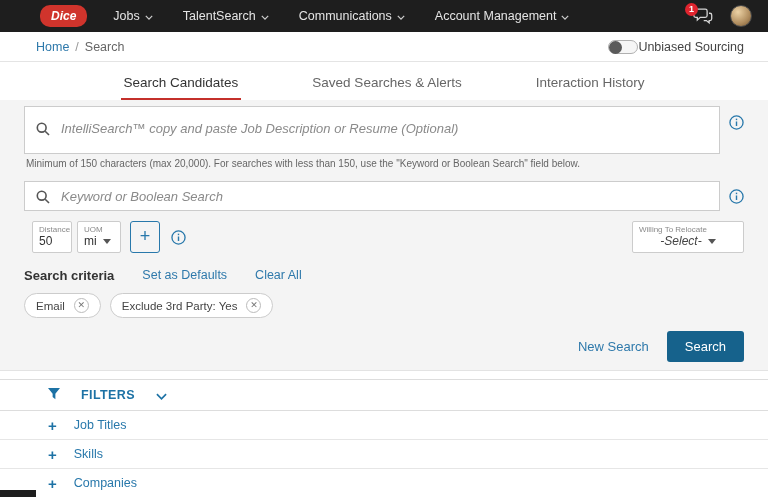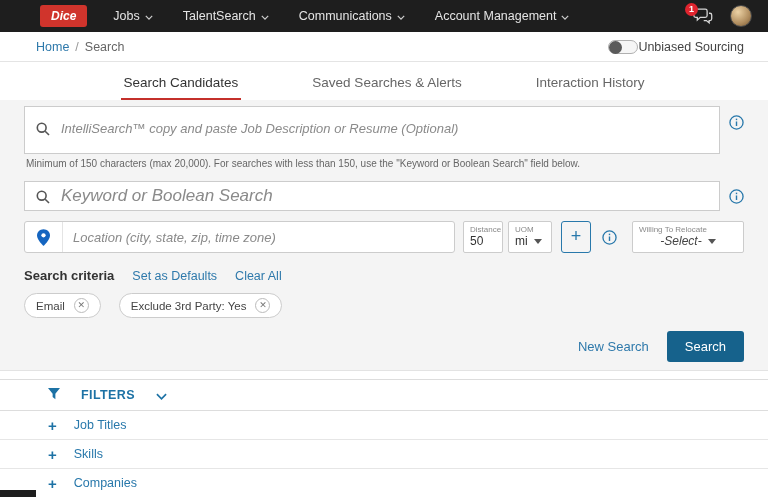--- a/index.html
+++ b/index.html
@@ -4,21 +4,21 @@
 <style>
   * { box-sizing: border-box; }
   html,body { margin:0; padding:0; }
   body {
     width:768px; height:497px; overflow:hidden; position:relative;
     font-family:"Liberation Sans", sans-serif; background:#fff; color:#333;
   }
   
   .topnav { height:32px; background:#1e1e1e; display:flex; align-items:center; padding:0 16px 0 40px; }
   .logo { background:#d0342c; color:#fff; font-weight:bold; font-style:italic; font-size:12px;
-          padding:4px 11px; border-radius:3px; margin-right:26px; cursor:pointer; }
+          padding:4px 11px; border-radius:10px; margin-right:26px; cursor:pointer; }
   .nav-item { color:#e4e4e4; font-size:12.5px; margin-right:30px; display:flex; align-items:center; gap:5px; cursor:pointer; white-space:nowrap; }
   .topnav-right { margin-left:auto; display:flex; align-items:center; gap:14px; }
   .notif { position:relative; width:24px; height:18px; cursor:pointer; }
   .badge { position:absolute; top:-4px; left:-7px; background:#e0242e; color:#fff; font-size:9px;
            width:13px; height:13px; border-radius:50%; text-align:center; line-height:13px; font-weight:bold; }
   .avatar { width:22px; height:22px; border-radius:50%;
             background:radial-gradient(circle at 35% 30%, #ecd2a5, #b08d5f 60%, #74552f); border:1px solid #4a4a4a; cursor:pointer; }
   .username { color:#e4e4e4; font-size:12.5px; display:flex; align-items:center; gap:5px; cursor:pointer; }
   
   .crumb-bar { height:30px; border-bottom:1px solid #e4e4e4; display:flex; align-items:center;
@@ -37,21 +37,21 @@
   
   .search-section { background:#f4f4f4; border-bottom:1px solid #e3e3e3; padding:6px 24px 8px; }
   .row { display:flex; align-items:flex-start; }
   .input-wrap { flex:1; position:relative; background:#fff; border:1px solid #ccc; border-radius:0; }
   .input-wrap svg.mag { position:absolute; left:11px; }
   .ta-wrap svg.mag { top:15px; }
   .kw-wrap  svg.mag { top:8px; }
   textarea.intelli { display:block; width:100%; height:46px; border:none; outline:none; resize:none; background:transparent;
           padding:14px 10px 0 36px; font-family:"Liberation Sans",sans-serif; font-size:13px; color:#333; }
   input.plain { display:block; width:100%; height:28px; border:none; outline:none; background:transparent;
-          padding:0 10px 0 36px; font-family:"Liberation Sans",sans-serif; font-size:17px; color:#333; }
+          padding:0 10px 0 36px; font-family:"Liberation Sans",sans-serif; font-size:13px; color:#333; }
   ::placeholder { color:#8a8a8a; font-style:italic; opacity:1; }
   .info { margin-left:9px; cursor:pointer; flex:none; line-height:0; }
   .ta-info { margin-top:9px; }
   .kw-info { margin-top:8px; }
   .help { font-size:10px; color:#666; margin:4px 0 0 2px; }
   .kw-row { margin-top:12px; }
   .loc-row { margin-top:10px; align-items:stretch; height:32px; }
   .loc-group { display:flex; width:431px; background:#fff; border:1px solid #ccc; border-radius:3px; }
   .pin-box { width:38px; display:flex; align-items:center; justify-content:center; border-right:1px solid #e4e4e4; }
   input.loc { flex:1; border:none; outline:none; background:transparent; padding:0 10px;
@@ -61,24 +61,24 @@
   .mini-value { font-size:12px; color:#333; display:flex; align-items:center; gap:6px; }
   .dist { width:40px; margin-left:8px; }
   .uom  { width:44px; margin-left:5px; }
   .caret { width:0; height:0; border-left:4px solid transparent; border-right:4px solid transparent; border-top:5px solid #555; display:inline-block; }
   .add-btn { width:30px; height:32px; margin-left:9px; border:1px solid #2878ab; border-radius:3px; background:transparent;
              color:#2878ab; font-size:18px; line-height:28px; text-align:center; cursor:pointer; }
   .loc-info { margin-left:11px; align-self:center; }
   .reloc { margin-left:auto; width:112px; text-align:left; }
   .reloc .mini-value { justify-content:center; font-style:italic; color:#444; }
   
-  .criteria-row { margin-top:15px; align-items:center; gap:18px; display:flex; }
+  .criteria-row { margin-top:15px; align-items:flex-start; gap:28px; display:flex; }
   .criteria-title { font-size:13px; font-weight:bold; color:#333; }
   .link { font-size:12.5px; color:#2e79ab; cursor:pointer; }
-  .chips-row { margin-top:10px; display:flex; gap:18px; }
+  .chips-row { margin-top:10px; display:flex; gap:9px; }
   .chip { background:#fff; border:1px solid #ccc; border-radius:13px; padding:4px 11px; font-size:11.5px;
           color:#444; display:flex; align-items:center; gap:9px; cursor:pointer; }
   .chip-x { width:15px; height:15px; border-radius:50%; border:1px solid #bbb; color:#777; font-size:9px;
             line-height:13px; text-align:center; cursor:pointer; }
   .actions-row { margin-top:13px; display:flex; justify-content:flex-end; align-items:center; gap:18px; }
   .new-search { font-size:13px; }
   .search-btn { background:#16628c; color:#fff; border:none; border-radius:3px; font-size:13px;
                 padding:8px 18px; cursor:pointer; font-family:"Liberation Sans",sans-serif; }
   
   .filters-bar { margin-top:8px; height:32px; border-top:1px solid #ddd; border-bottom:1px solid #ddd;
@@ -180,29 +180,20 @@
     <span class="info kw-info">
       <svg width="15" height="15" viewBox="0 0 16 16">
           <circle cx="8" cy="8" r="7" fill="none" stroke="#2878ab" stroke-width="1.4"></circle>
           <rect x="7.25" y="6.9" width="1.5" height="4.8" fill="#2878ab"></rect>
           <rect x="7.25" y="3.9" width="1.5" height="1.6" fill="#2878ab"></rect>
         </svg>
     </span>
   </div>
 
   <div class="row loc-row">
-    <div class="loc-group">
-      <div class="pin-box">
-        <svg width="13" height="17" viewBox="0 0 14 18">
-            <path d="M7 0C3.1 0 0 3 0 6.8 0 11.9 7 18 7 18s7-6.1 7-11.2C14 3 10.9 0 7 0z" fill="#1565c0"></path>
-            <circle cx="7" cy="6.6" r="2.3" fill="#fff"></circle>
-          </svg>
-      </div>
-      <input class="loc" placeholder="Location (city, state, zip, time zone)" style="">
-    </div>
     <div class="mini-field dist">
       <div class="mini-label">Distance</div>
       <div class="mini-value">50</div>
     </div>
     <div class="mini-field uom">
       <div class="mini-label">UOM</div>
       <div class="mini-value">
           <span>mi</span>
           <span class="caret"></span>
         </div>

